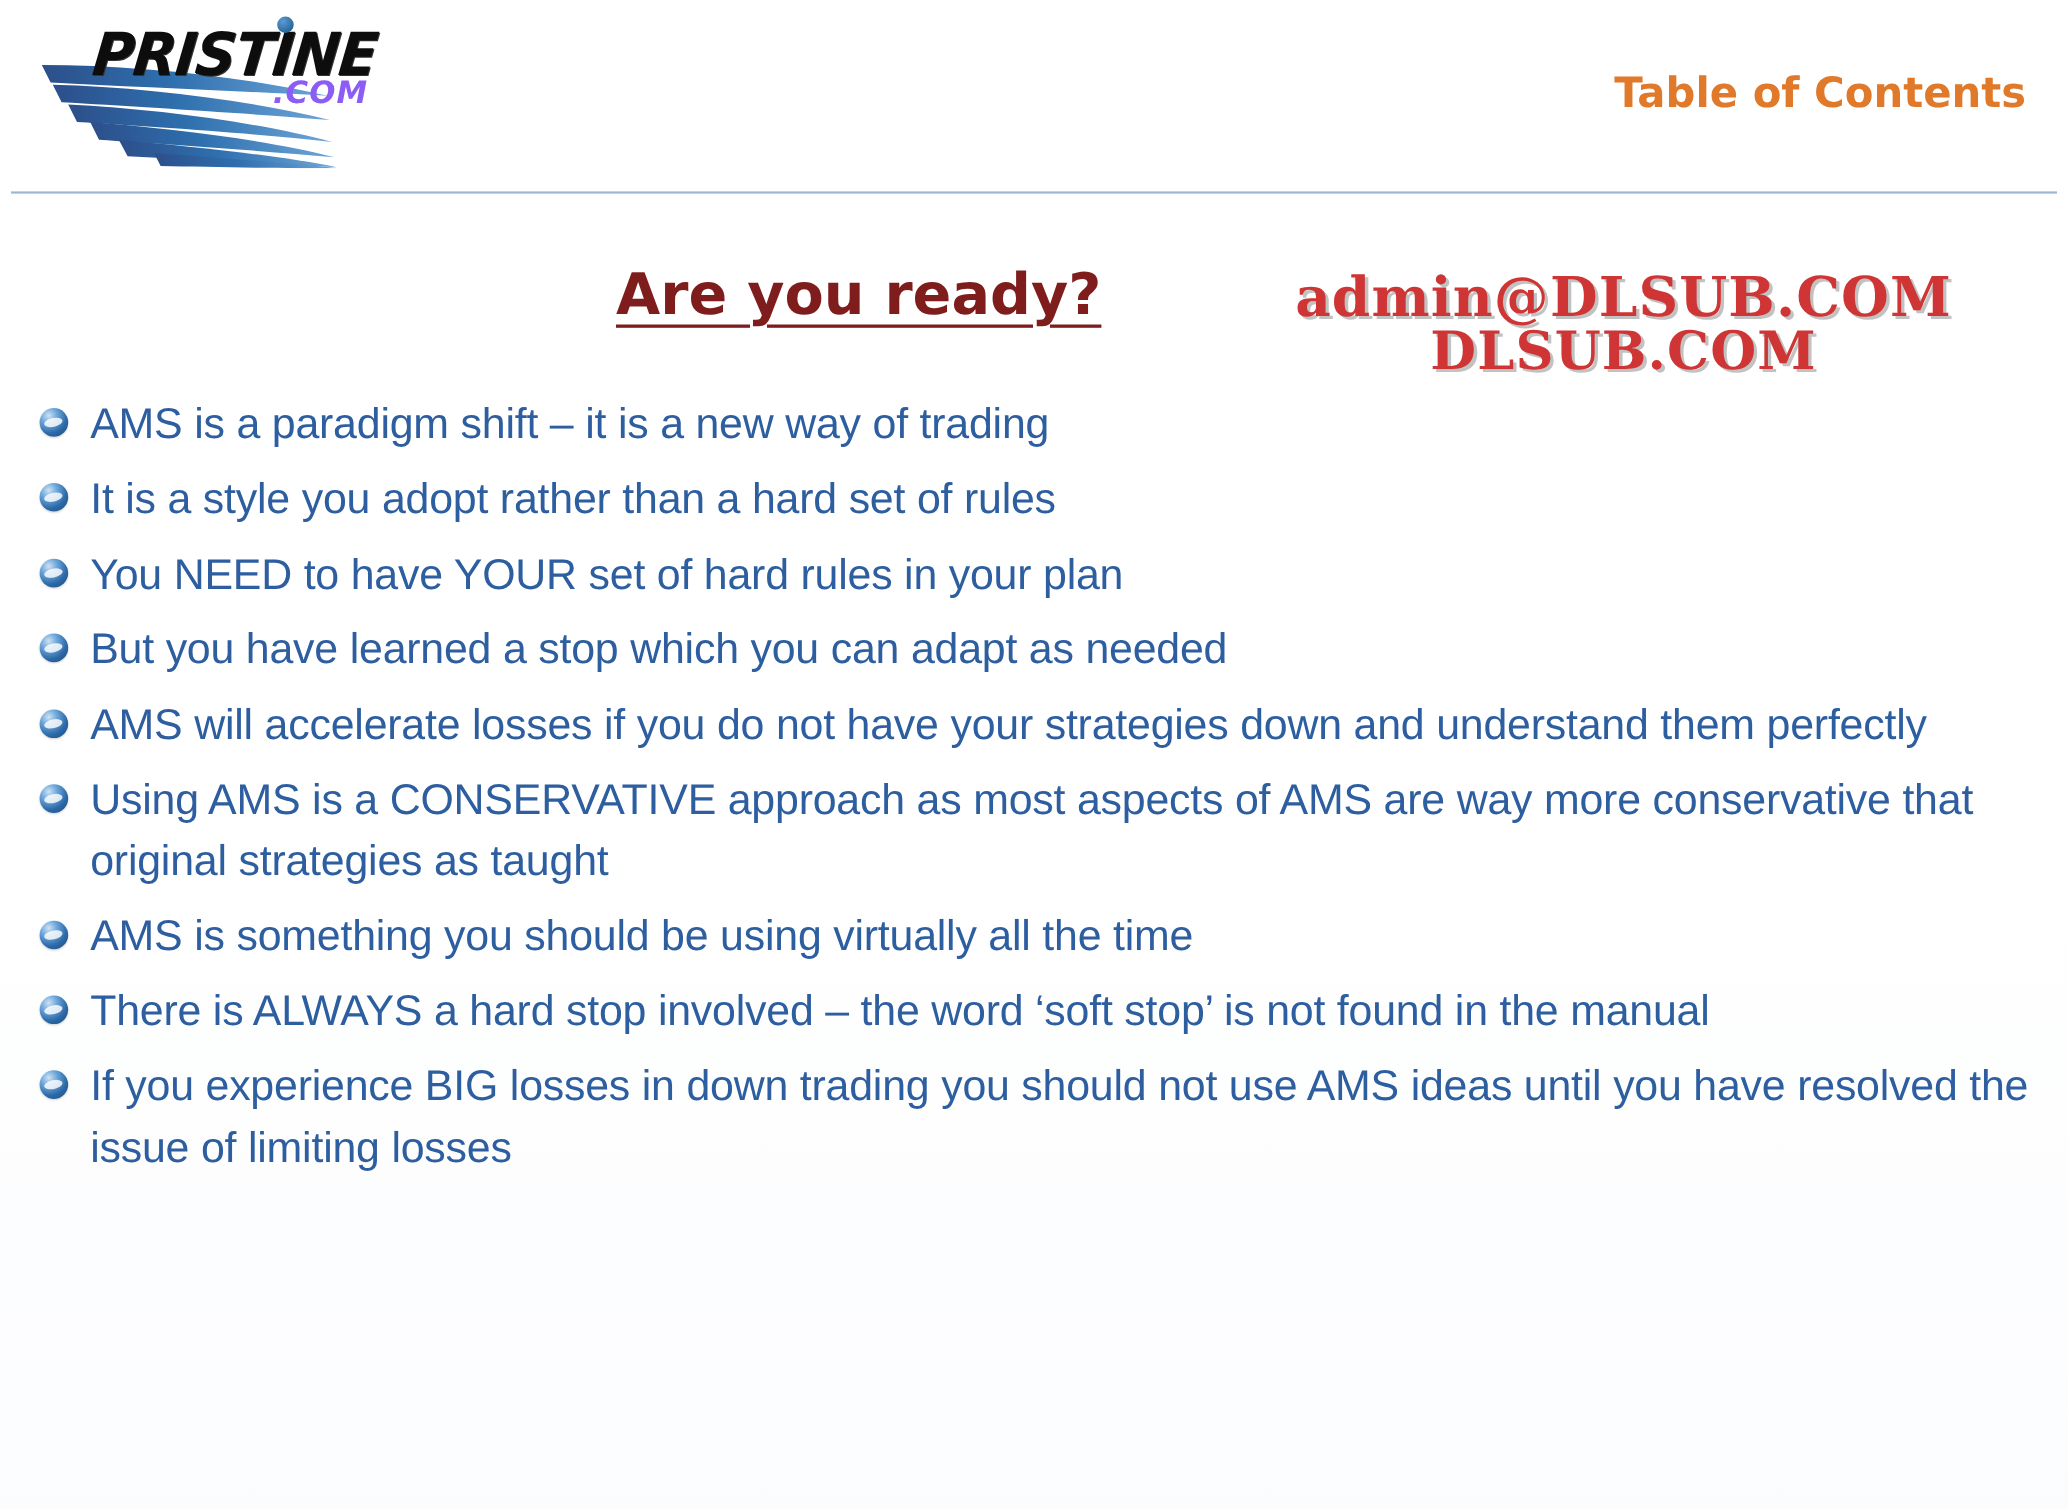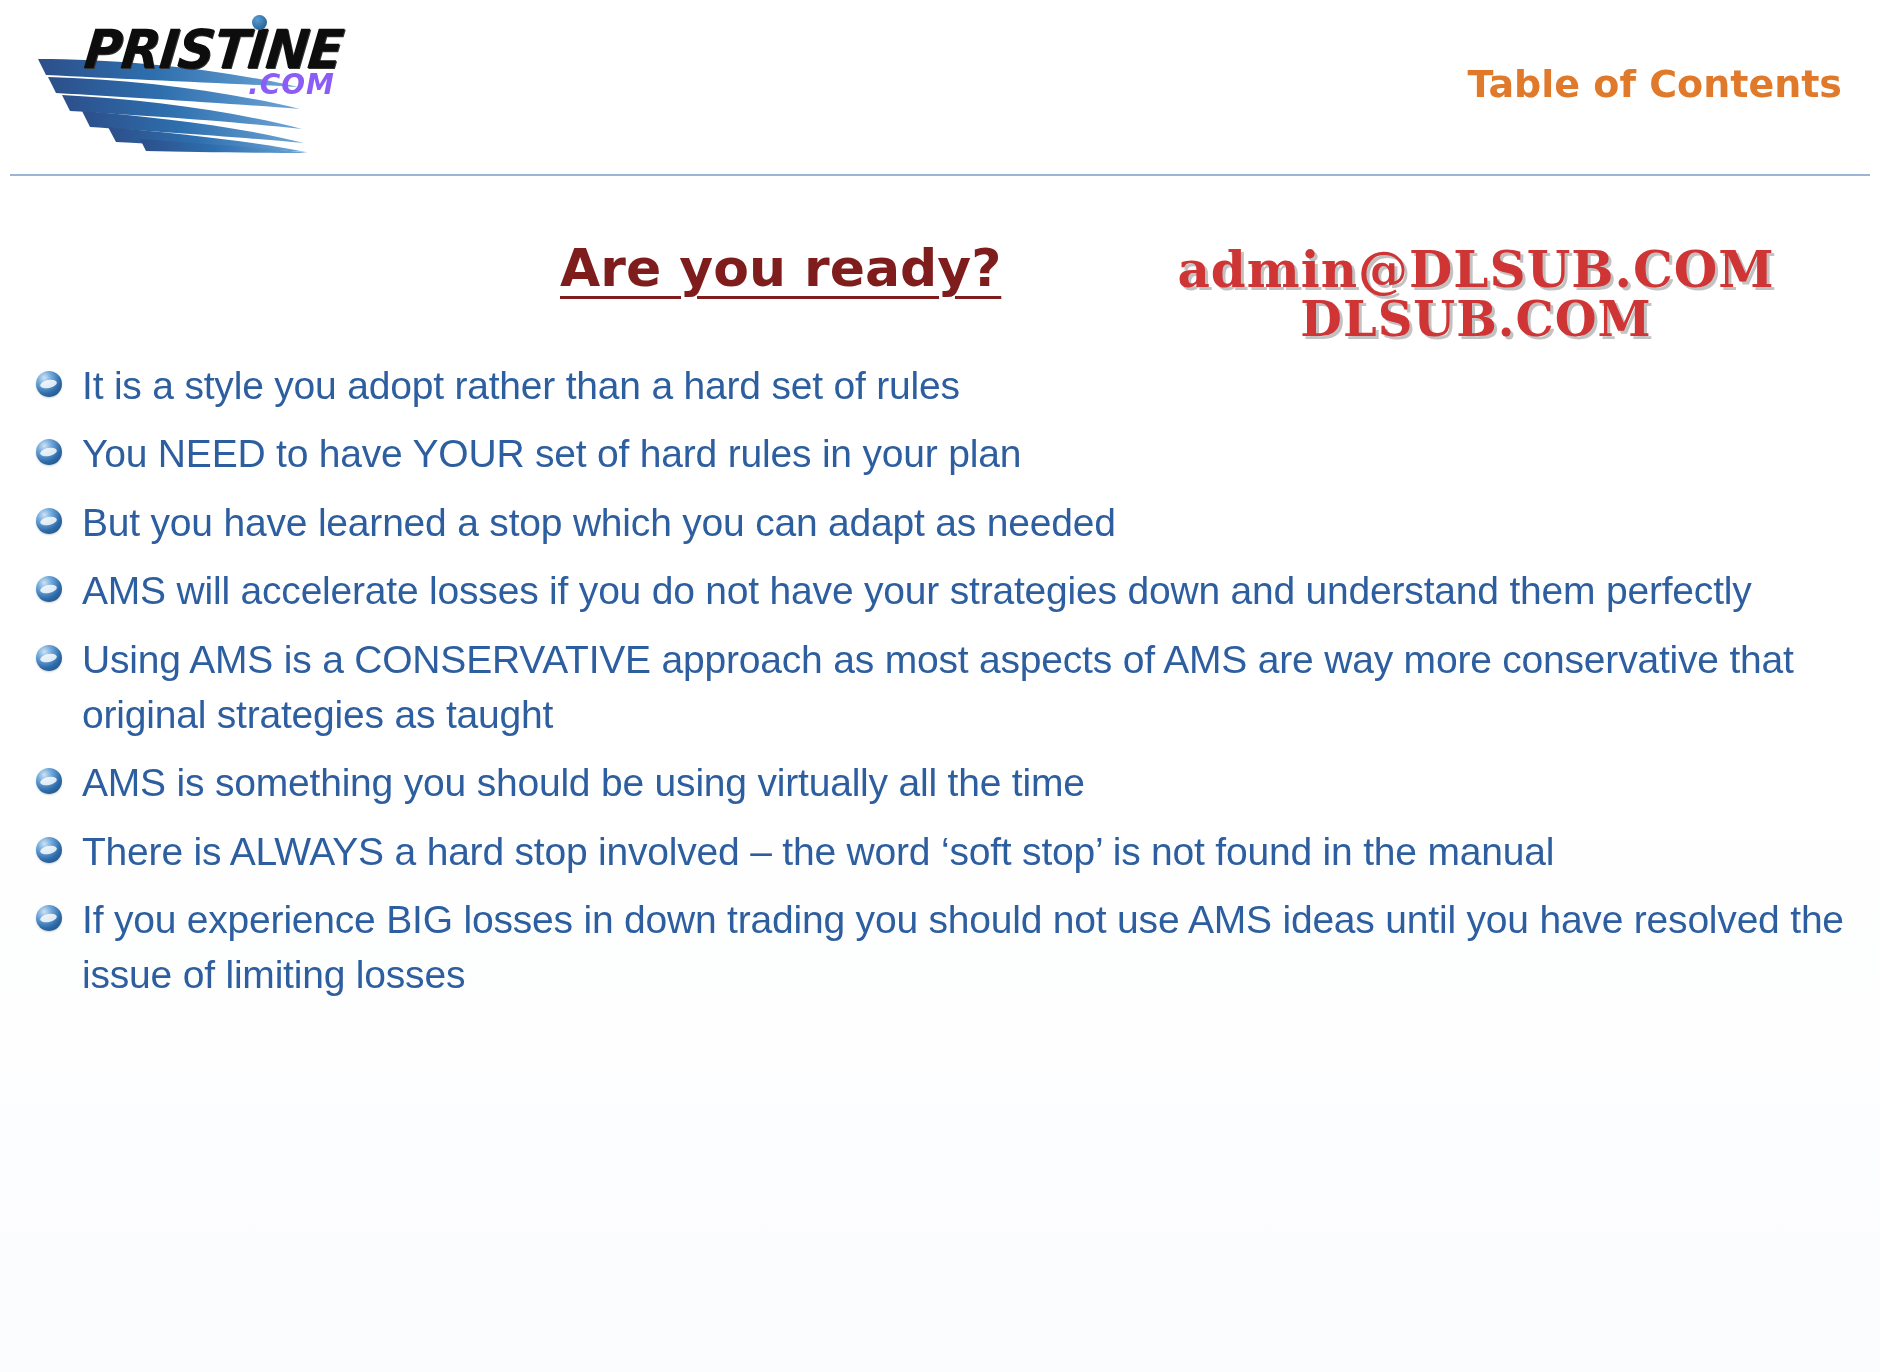--- a/index.html
+++ b/index.html
@@ -211,20 +211,24 @@
 <div class="slide-title">Are you ready?</div>
 
 <div class="watermark">
   <div class="wm-line two">admin@DLSUB.COM</div>
   <div class="wm-line one">DLSUB.COM</div>
 </div>
 
 <div class="bullets">
   <div class="bullet-row">
     <span class="bullet-icon"></span>
+    <span class="bullet-text">AMS is a paradigm shift – it is a new way of trading</span>
+  </div>
+  <div class="bullet-row">
+    <span class="bullet-icon"></span>
     <span class="bullet-text">It is a style you adopt rather than a hard set of rules</span>
   </div>
   <div class="bullet-row">
     <span class="bullet-icon"></span>
     <span class="bullet-text">You NEED to have YOUR set of hard rules in your plan</span>
   </div>
   <div class="bullet-row">
     <span class="bullet-icon"></span>
     <span class="bullet-text">But you have learned a stop which you can adapt as needed</span>
   </div>

